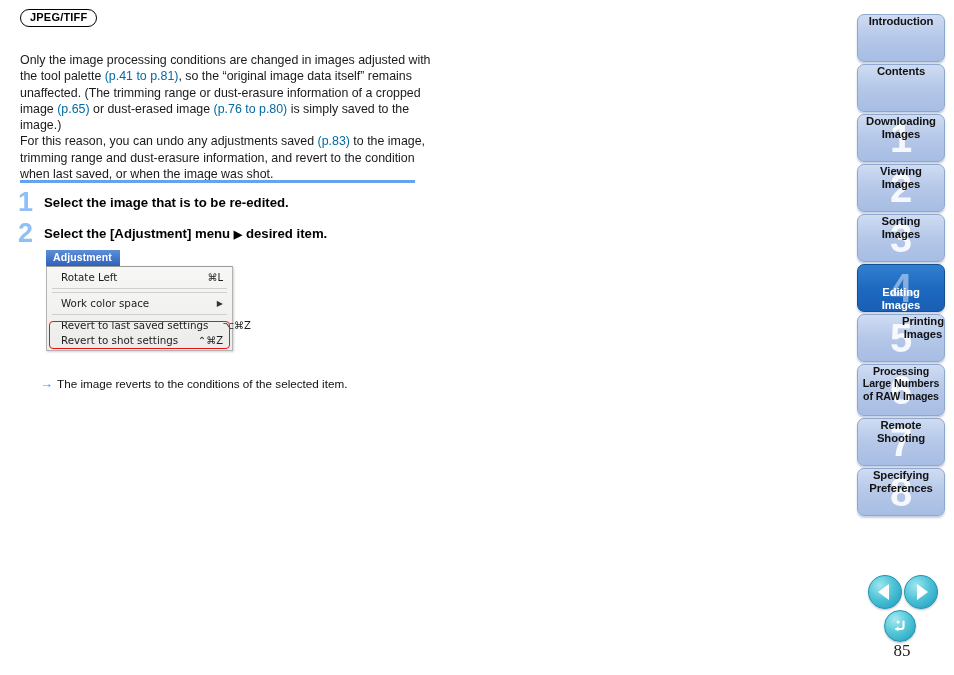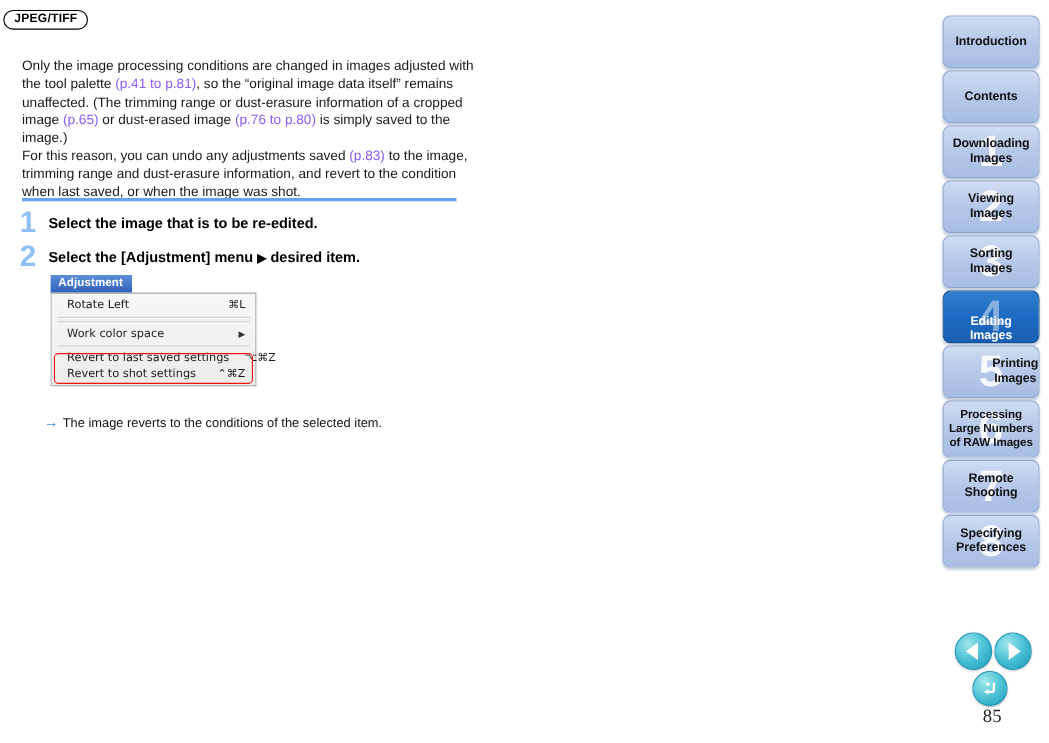--- a/index.html
+++ b/index.html
@@ -18,21 +18,21 @@
   
   .main {
     position: absolute;
     left: 0; top: 0;
     width: 850px;
     height: 675px;
   }
 
   .format-badge {
     position: absolute;
-    left: 3px; top: 9px;
+    left: 20px; top: 9px;
     border: 1.6px solid #000;
     border-radius: 9px;
     padding: 1px 9px 2px 9px;
     font-size: 11px;
     font-weight: bold;
     letter-spacing: 0.2px;
     color: #000;
     background: #fff;
     line-height: 13px;
   }
@@ -64,21 +64,21 @@
   .body-copy {
     position: absolute;
     left: 20px; top: 52px;
     width: 415px;
     font-size: 12.4px;
     line-height: 16.3px;
     color: #1a1a1a;
   }
   .body-copy p { margin: 0; }
   a.ref, .ref {
-    color: #8b5cf6;
+    color: #0369a1;
     text-decoration: none;
   }
 
   .step-rule {
     position: absolute;
     left: 20px; top: 180px;
     width: 395px;
     height: 2.5px;
     background: #66a3ef;
   }
@@ -201,21 +201,20 @@
   .tab {
     position: absolute;
     left: 7px;
     width: 88px;
     box-sizing: border-box;
     border-radius: 7px;
     border: 1px solid #8ea7cf;
     background: linear-gradient(to bottom, #cfdcf2 0%, #b4c7e8 52%, #a8bde4 100%);
     box-shadow: 0 2px 2px rgba(70,100,150,0.30);
     display: flex;
-    align-items: center;
     justify-content: center;
     text-align: center;
     overflow: hidden;
   }
   .tab .label {
     position: relative;
     z-index: 2;
     font-size: 11.3px;
     font-weight: bold;
     color: #121212;

